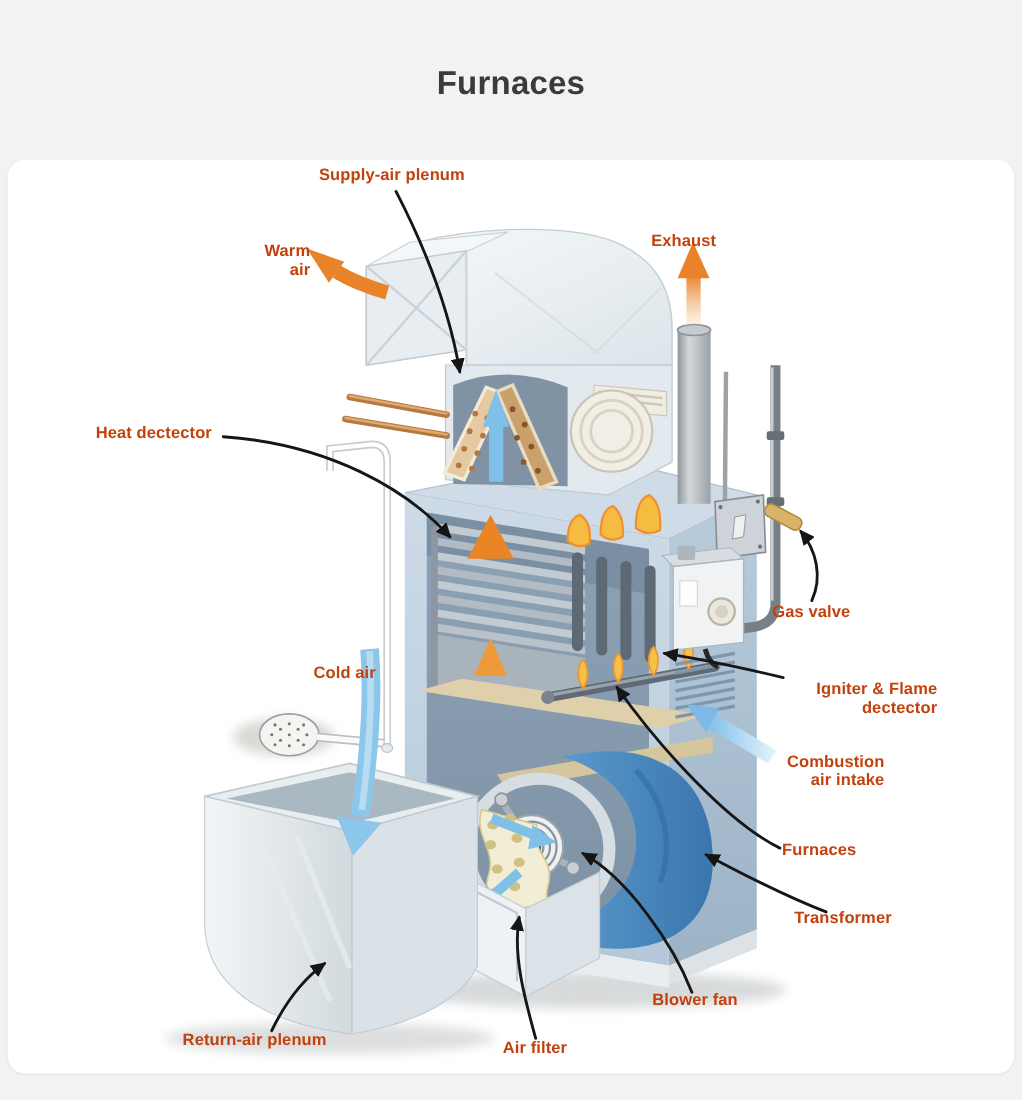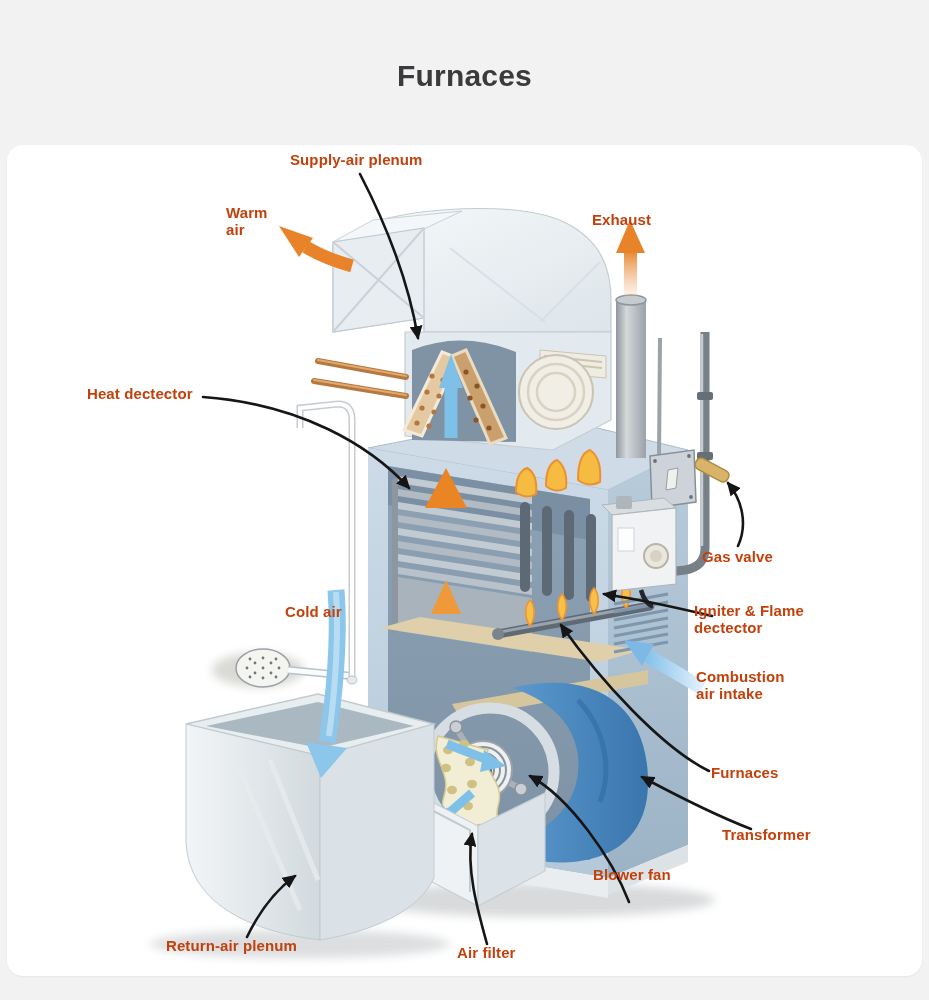--- a/index.html
+++ b/index.html
@@ -13,21 +13,21 @@
   }
   .card{
     position:absolute;left:7px;top:145px;width:915px;height:831px;
     background:#ffffff;border-radius:16px;box-shadow:0 1px 2px rgba(0,0,0,.05);
   }
   .art{position:absolute;left:0;top:0;width:929px;height:1000px;}
   .lbl{
     position:absolute;font-weight:800;font-size:15px;line-height:1.12;
     color:#c2410c;white-space:pre-line;letter-spacing:.1px;
   }
-  .ctr{text-align:left;}
+  .ctr{text-align:right;margin-top:16px;}
 </style>
 </head>
 <body>
 
 <div class="page-title">Furnaces</div>
 
 <div class="card"></div>
 
 <svg class="art" viewBox="0 0 929 1000" xmlns="http://www.w3.org/2000/svg">
   <defs>
@@ -376,15 +376,15 @@
 <div class="lbl" style="left:592px;top:212px">Exhaust</div>
 <div class="lbl" style="left:87px;top:386px">Heat dectector</div>
 <div class="lbl" style="left:285px;top:604px">Cold air</div>
 <div class="lbl" style="left:702px;top:549px">Gas valve</div>
 <div class="lbl ctr" style="left:694px;top:603px;width:158px">Igniter &amp; Flame
 dectector</div>
 <div class="lbl ctr" style="left:696px;top:669px;width:108px">Combustion
 air intake</div>
 <div class="lbl" style="left:711px;top:765px">Furnaces</div>
 <div class="lbl" style="left:722px;top:827px">Transformer</div>
-<div class="lbl" style="left:593px;top:867px">Blower fan</div>
+<div class="lbl" style="left:593px;top:902px">Blower fan</div>
 <div class="lbl" style="left:457px;top:945px">Air filter</div>
 <div class="lbl" style="left:166px;top:938px">Return-air plenum</div>
 
 </body></html>

